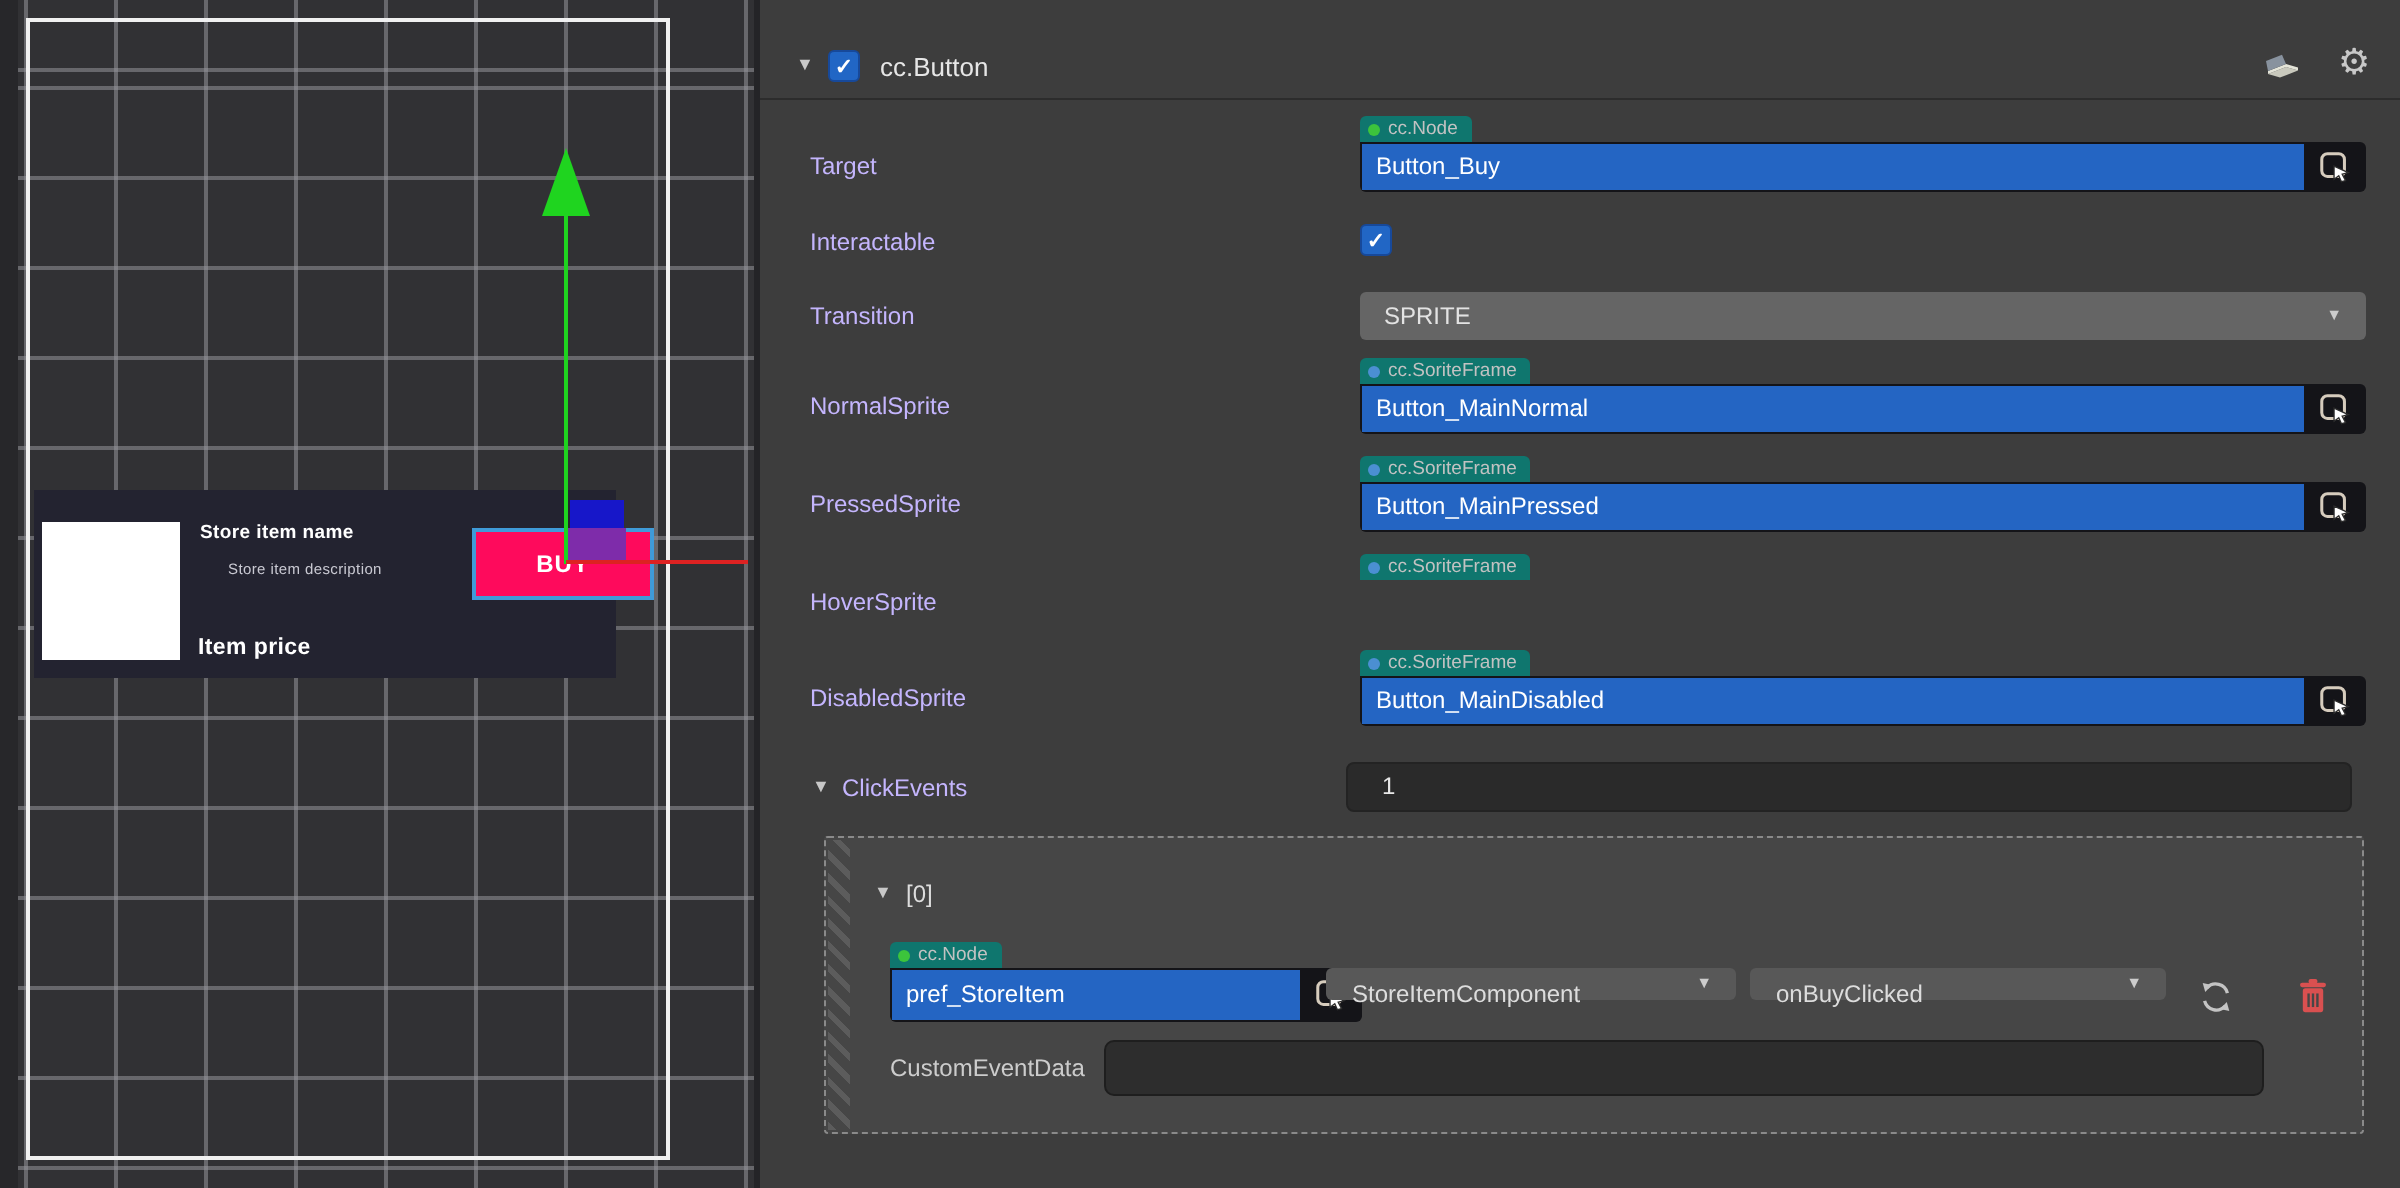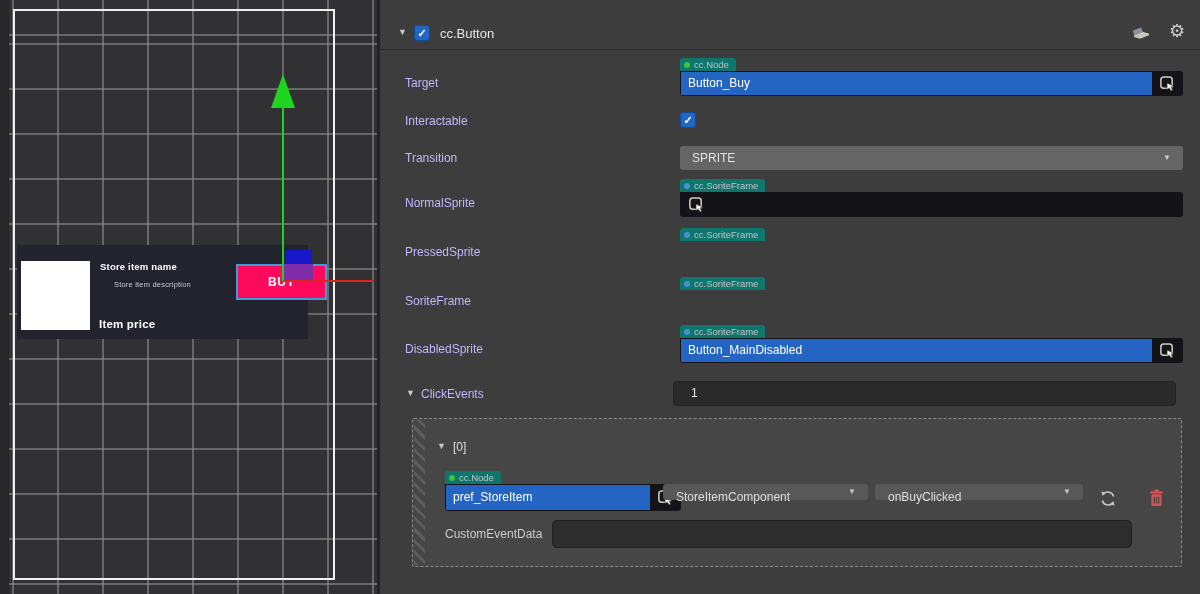--- a/index.html
+++ b/index.html
@@ -170,35 +170,45 @@
       <span>SPRITE</span>
       <span class="arrow">▼</span>
     </div>
 
     <span class="lbl" style="top:196px">NormalSprite</span>
     <span class="type-tag" style="left:300px; top:179px">
       <span class="dot dot-sprite"></span>
       <span>cc.SoriteFrame</span>
     </span>
     <div class="ref-field" style="top:192px">
+      <div class="ref-val">Button_MainNormal</div>
       <div class="ref-pick">
         <svg width="17" height="17" viewBox="0 0 18 18">
           <rect x="2" y="2" width="12" height="12" rx="3" fill="none" stroke="#d6ccbd" stroke-width="1.6"></rect>
           <path d="M8.5 8.5 L16 12 L12.8 12.8 L14.6 16.2 L12.4 16.8 L11 13.6 L8.5 15.5 Z" fill="#ffffff" stroke="#2b2b2b" stroke-width="0.7"></path>
         </svg>
       </div>
     </div>
 
     <span class="lbl" style="top:245px">PressedSprite</span>
     <span class="type-tag" style="left:300px; top:228px">
       <span class="dot dot-sprite"></span>
       <span>cc.SoriteFrame</span>
     </span>
-
-    <span class="lbl" style="top:294px">SoriteFrame</span>
+    <div class="ref-field" style="top:241px">
+      <div class="ref-val">Button_MainPressed</div>
+      <div class="ref-pick">
+        <svg width="17" height="17" viewBox="0 0 18 18">
+          <rect x="2" y="2" width="12" height="12" rx="3" fill="none" stroke="#d6ccbd" stroke-width="1.6"></rect>
+          <path d="M8.5 8.5 L16 12 L12.8 12.8 L14.6 16.2 L12.4 16.8 L11 13.6 L8.5 15.5 Z" fill="#ffffff" stroke="#2b2b2b" stroke-width="0.7"></path>
+        </svg>
+      </div>
+    </div>
+
+    <span class="lbl" style="top:294px">HoverSprite</span>
     <span class="type-tag" style="left:300px; top:277px">
       <span class="dot dot-sprite"></span>
       <span>cc.SoriteFrame</span>
     </span>
 
     <span class="lbl" style="top:342px">DisabledSprite</span>
     <span class="type-tag" style="left:300px; top:325px">
       <span class="dot dot-sprite"></span>
       <span>cc.SoriteFrame</span>
     </span>

